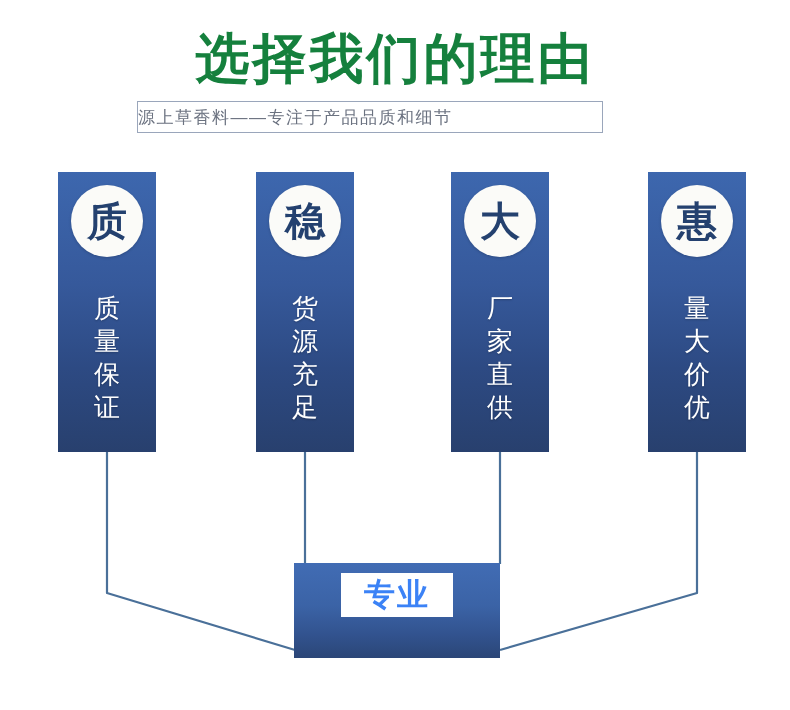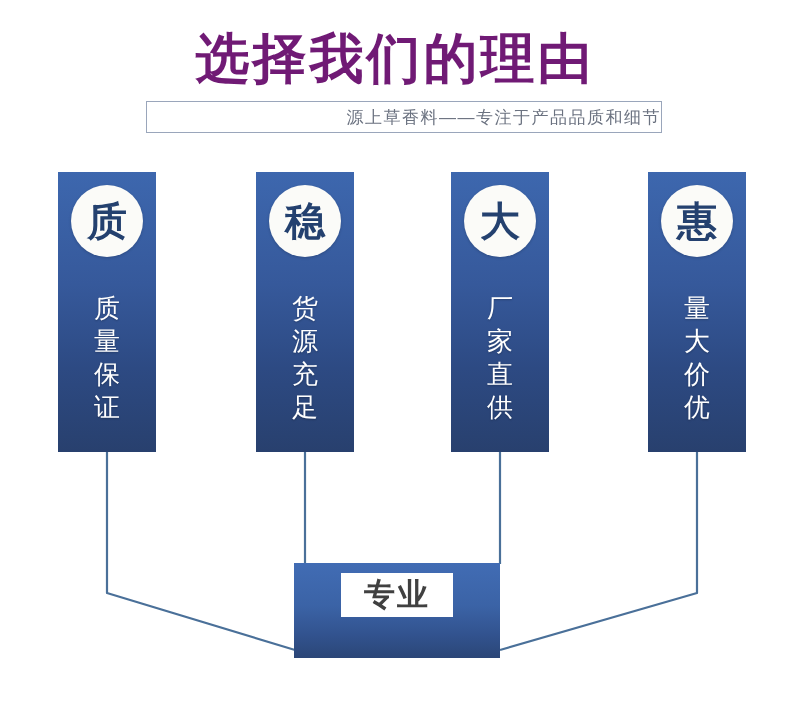--- a/index.html
+++ b/index.html
@@ -26,35 +26,35 @@
   }
   #main-title {
     position: absolute;
     left: 0;
     top: 28px;
     width: 790px;
     text-align: center;
     font-size: 54px;
     line-height: 60px;
     font-weight: bold;
-    color: #701a75;
+    color: #15803d;
     letter-spacing: 3px;
     white-space: nowrap;
   }
   #subtitle-box {
     position: absolute;
-    left: 146px;
+    left: 137px;
     top: 101px;
-    width: 516px;
+    width: 466px;
     height: 32px;
     border: 1px solid #9aa6bb;
     box-sizing: border-box;
     display: flex;
     align-items: center;
-    justify-content: flex-end;
+    justify-content: flex-start;
   }
   #subtitle-text {
     font-size: 17px;
     color: #6b7280;
     letter-spacing: 1.5px;
     white-space: nowrap;
   }
 
   
   .card {
@@ -128,21 +128,21 @@
     height: 44px;
     background: #ffffff;
     display: flex;
     align-items: center;
     justify-content: center;
   }
   #bottom-plate-text {
     font-size: 31px;
     line-height: 34px;
     font-weight: bold;
-    color: #404040;
+    color: #3b82f6;
     letter-spacing: 2px;
     white-space: nowrap;
   }
   #bottom-caption {
     position: absolute;
     left: 0;
     top: 58px;
     width: 206px;
     text-align: center;
     font-size: 22px;

